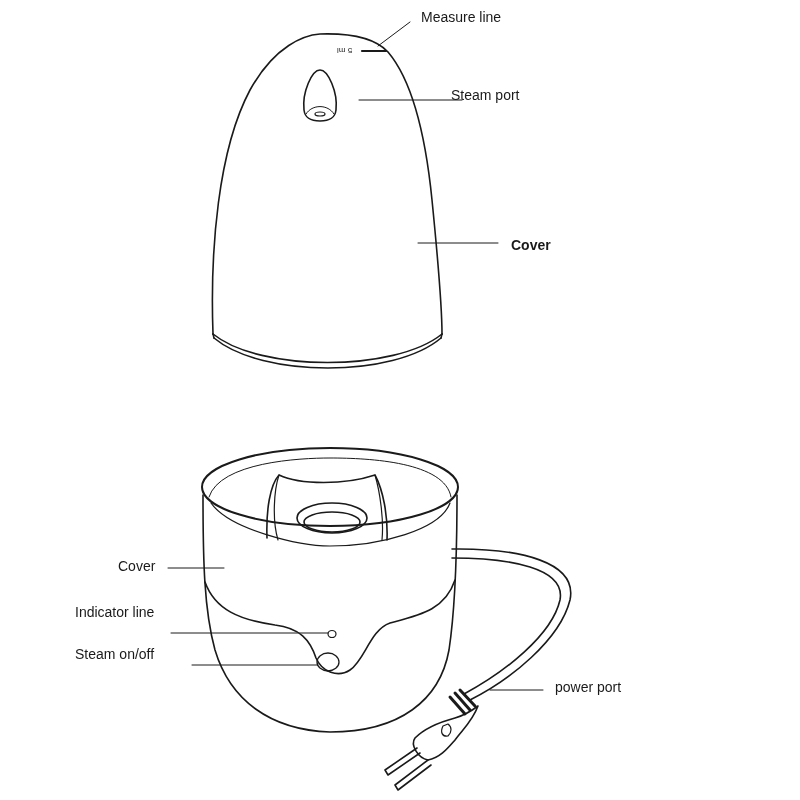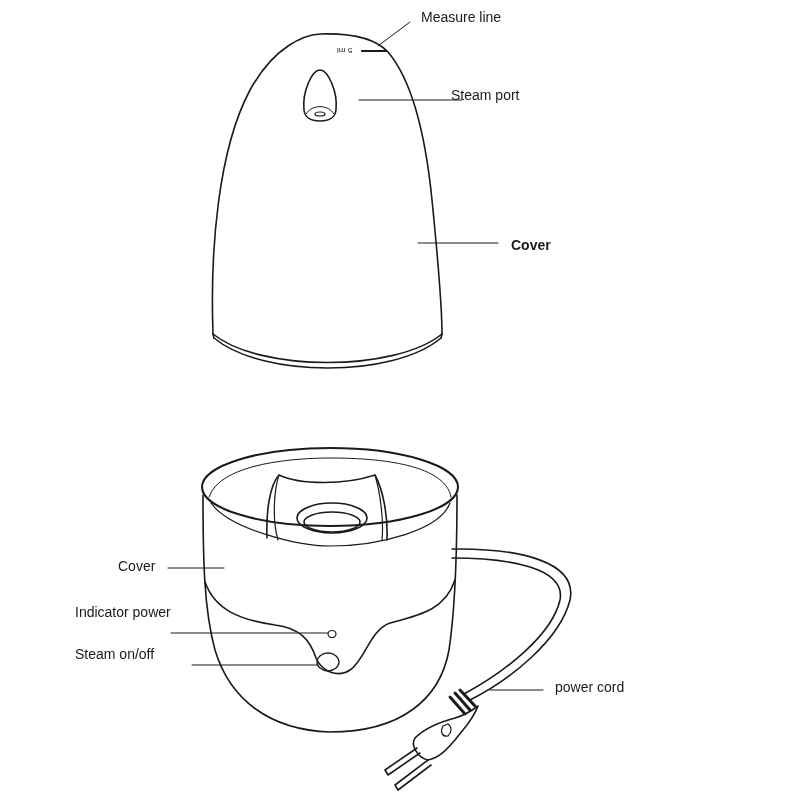--- a/index.html
+++ b/index.html
@@ -84,16 +84,16 @@
     </g>
   </svg>
 
   <span class="tiny" style="left:337px; top:46px;">5 ml</span>
 
   <span class="lbl" style="left:421px; top:10px;">Measure line</span>
   <span class="lbl" style="left:451px; top:88px;">Steam port</span>
   <span class="lbl" style="left:511px; top:238px;font-weight:bold;">Cover</span>
 
   <span class="lbl" style="left:118px; top:559px;">Cover</span>
-  <span class="lbl" style="left:75px; top:605px;">Indicator power</span>
+  <span class="lbl" style="left:75px; top:605px;">Indicator line</span>
   <span class="lbl" style="left:75px; top:647px;">Steam on/off</span>
-  <span class="lbl" style="left:555px; top:680px;">power cord</span>
+  <span class="lbl" style="left:555px; top:680px;">power port</span>
 </div>
 
 </body></html>

